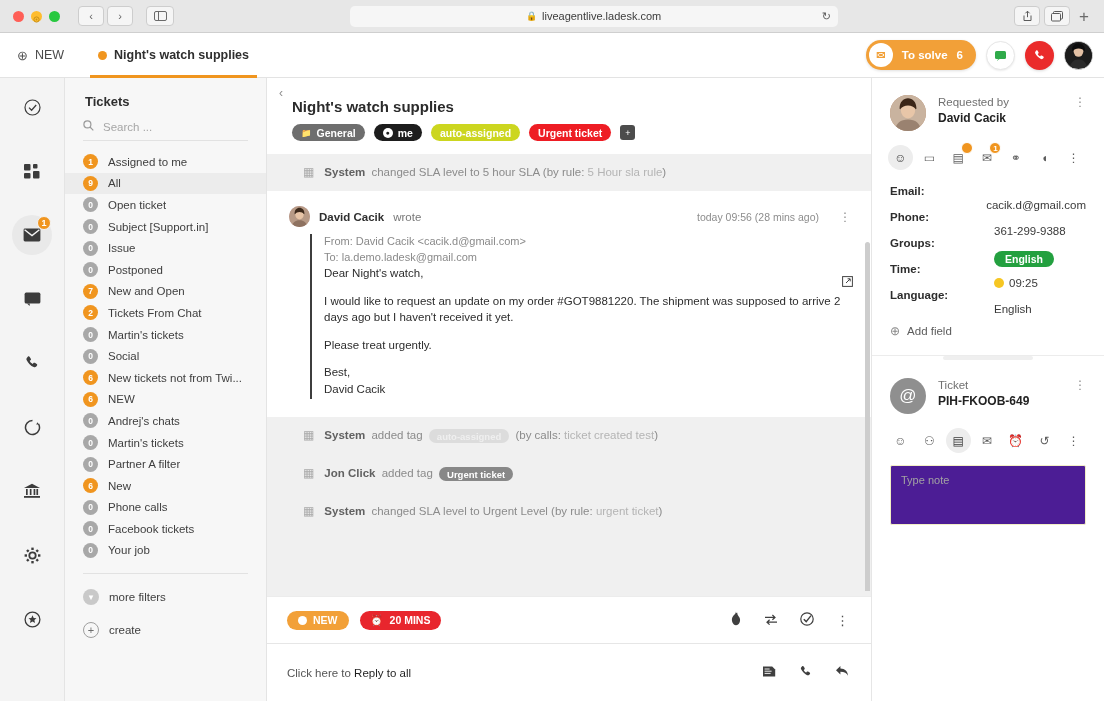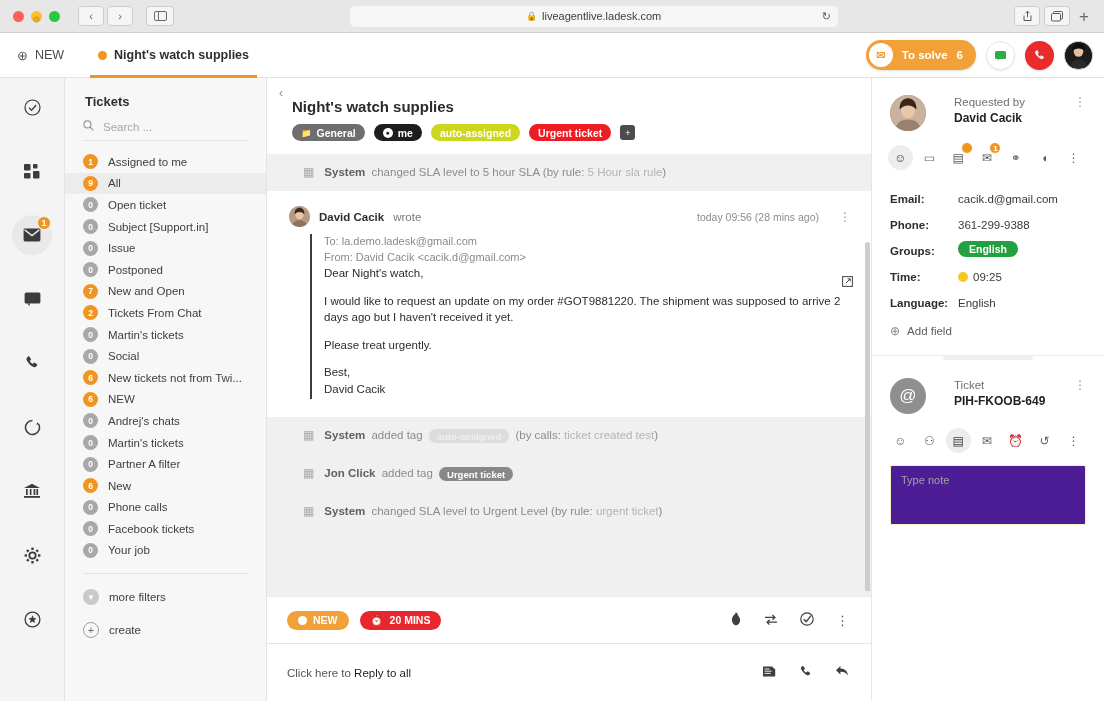--- a/index.html
+++ b/index.html
@@ -248,21 +248,21 @@
     background: transparent;
   }
   .scroll-thumb { position: absolute; top: 0; width: 5px; height: 460px; background: #cdcdcd; border-radius: 3px; }
 
   
   .rpanel {
     position: absolute; top: 78px; left: 871px; width: 233px; height: 623px;
     background: #fff; border-left: 1px solid #e6e6e6; padding: 17px 18px 0;
     overflow: hidden;
   }
-  .r-head { display: flex; align-items: flex-start; gap: 28px; }
+  .r-head { display: flex; align-items: flex-start; gap: 12px; }
   .r-av {
     width: 36px; height: 36px; border-radius: 50%; overflow: hidden; flex: 0 0 36px;
     background: #b98a6a;
   }
   .r-av.ticket {
     background: #8f8f8f; display: flex; align-items: center; justify-content: center;
     color: #fff; font-size: 17px;
   }
   .r-sub { font-size: 11.5px; color: #707070; line-height: 15px; }
   .r-name { font-size: 12px; font-weight: 700; color: #232323; line-height: 16px; }
@@ -274,23 +274,23 @@
     width: 25px; height: 25px; border-radius: 50%; display: flex; align-items: center;
     justify-content: center; color: #5c5c5c; font-size: 12px; position: relative; cursor: pointer;
   }
   .r-ic.sel { background: #ededed; color: #3a3a3a; }
   .r-ic .ibadge {
     position: absolute; top: -3px; right: -2px; width: 12px; height: 12px; background: #f0951f;
     border-radius: 50%; font-size: 8px; color: #fff; display: flex; align-items: center;
     justify-content: center; font-weight: 700; border: 1.5px solid #fff;
   }
   .r-fields { margin-top: 15px; }
-  .r-field { display: flex; align-items: flex-end; height: 20px; margin-bottom: 6px; }
+  .r-field { display: flex; align-items: flex-start; height: 20px; margin-bottom: 6px; gap: 36px; }
   .r-key { width: 68px; font-size: 11.5px; font-weight: 700; color: #2d2d2d; }
-  .r-val { font-size: 11.5px; color: #3a3a3a; display: flex; align-items: center; gap: 5px; }
+  .r-val { font-size: 11.5px; color: #3a3a3a; display: flex; align-items: center; gap: 5px; margin-top: 14px; }
   .chip-green {
     background: #23a03f; color: #fff; font-size: 10.5px; font-weight: 700;
     border-radius: 9px; padding: 2px 11px;
   }
   .sun { width: 10px; height: 10px; border-radius: 50%; background: #f6c623; }
   .addfield {
     display: flex; align-items: center; gap: 7px; margin-top: 15px;
     font-size: 11.5px; color: #5c5c5c; cursor: pointer;
   }
   .addfield .pl { font-size: 12px; color: #8a8a8a; }
@@ -601,22 +601,22 @@
                 <path d="M5.6 7.5C5.6 4 7.8 1.8 10.5 1.8S15.4 4 15.4 7.5c0 .8-.2 1-.6.5-.8-1.1-2.4-1.9-4.3-1.9s-3.5.8-4.3 1.9c-.4.5-.6.3-.6-.5z" fill="#3d2a1c"></path>
                 <path d="M2.6 21c.8-4.6 3.6-6.8 7.9-6.8s7.1 2.2 7.9 6.8z" fill="#8e7260"></path>
               </svg>
           </span>
           <span class="msg-name">David Cacik</span>
           <span class="msg-wrote">wrote</span>
           <span class="msg-time">today 09:56 (28 mins ago)</span>
           <span class="msg-dots">⋮</span>
         </div>
         <div class="msg-body">
+          <div class="meta-line">From: David Cacik &lt;cacik.d@gmail.com&gt;</div>
           <div class="meta-line">To: la.demo.ladesk@gmail.com</div>
-          <div class="meta-line">From: David Cacik &lt;cacik.d@gmail.com&gt;</div>
           <div class="body-line">Dear Night's watch,</div>
           <div class="body-gap"></div>
           <div class="body-line">I would like to request an update on my order #GOT9881220. The shipment was supposed to arrive 2 days ago but I haven't received it yet.</div>
           <div class="body-gap"></div>
           <div class="body-line">Please treat urgently.</div>
           <div class="body-gap"></div>
           <div class="body-line">Best,</div>
           <div class="body-line">David Cacik</div>
           <span class="pop-out">
             <svg width="11" height="11" viewBox="0 0 11 11">

